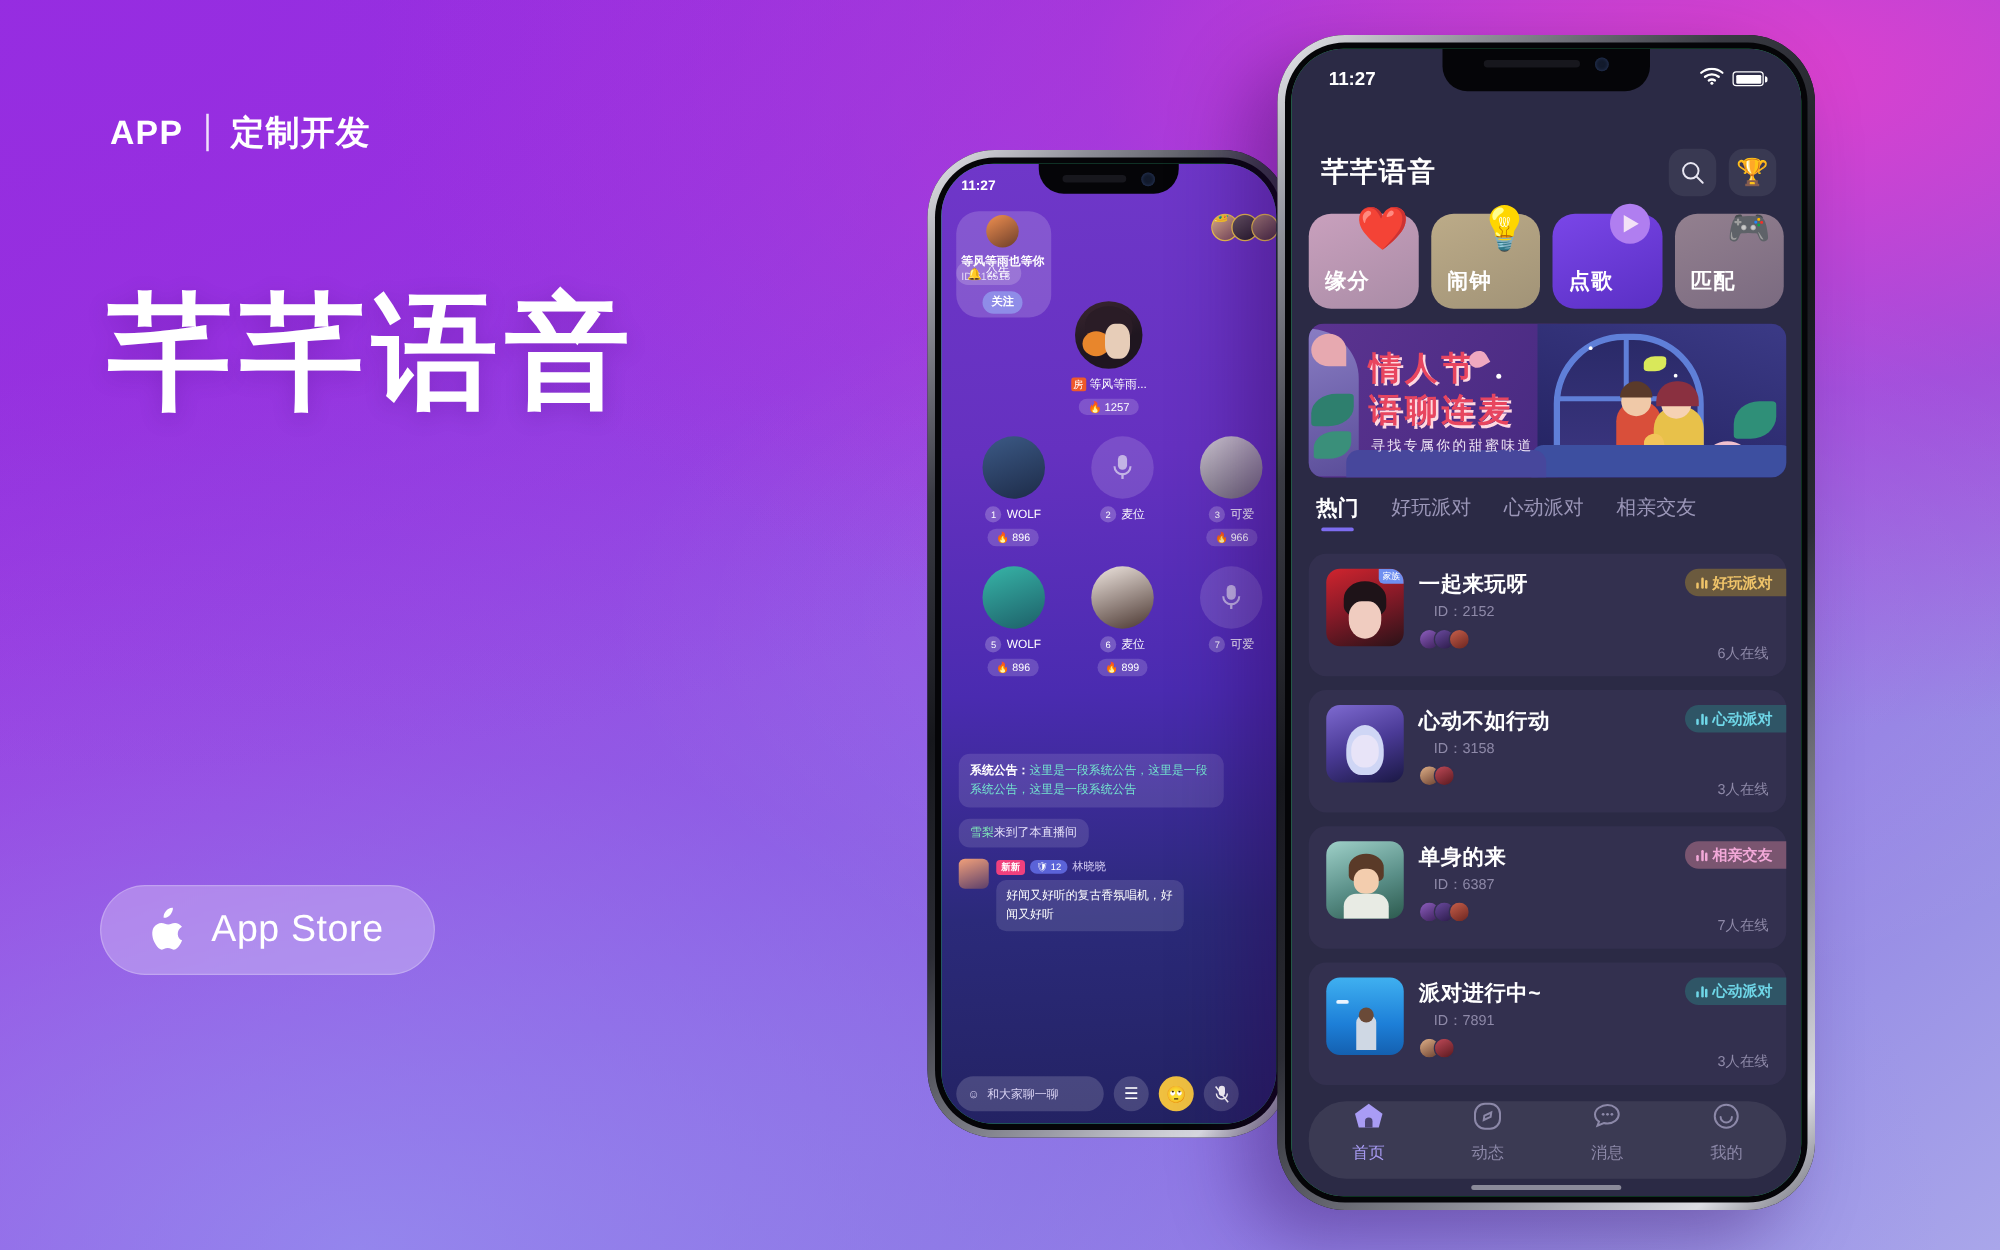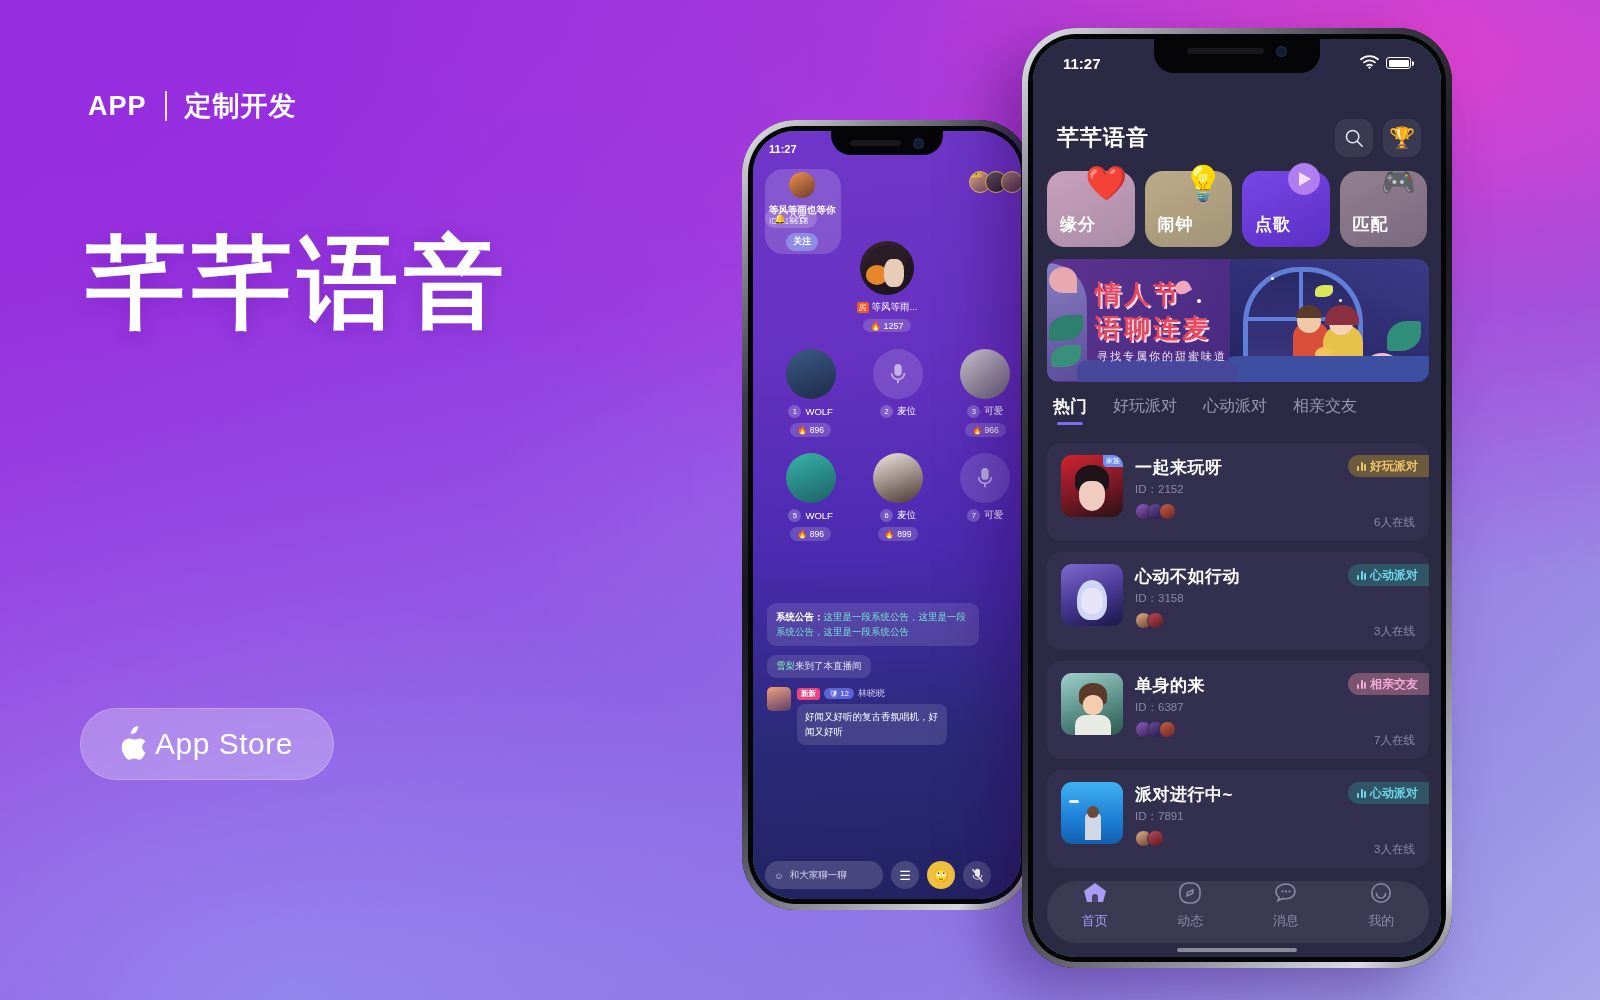--- a/index.html
+++ b/index.html
@@ -28,21 +28,21 @@
   #eyebrow .bar { width:2px; height:30px; background:rgba(255,255,255,.85); display:block; }
   #bigtitle { position:absolute; left:86px; top:232px; color:#fff; font-size:100px; font-weight:900;
     letter-spacing:6px; line-height:1; text-shadow:0 4px 18px rgba(60,0,110,.22); }
   #features { position:absolute; left:92px; top:400px; display:flex; flex-direction:column; gap:40px; }
   .feat { display:flex; align-items:center; gap:34px; }
   .feat .tick { width:44px; height:44px; flex:0 0 44px; position:relative; }
   .feat .tick svg { display:block; }
   .feat .ftxt { color:#fff; font-size:44px; font-weight:700; letter-spacing:5px;
      text-shadow:0 2px 10px rgba(60,0,110,.18); }
   #stores { position:absolute; left:80px; top:708px; display:flex; gap:26px; }
-  .store { height:72px; border-radius:36px; display:flex; align-items:center; gap:4px;
+  .store { height:72px; border-radius:36px; display:flex; align-items:center; gap:18px;
     padding:0 40px 0 34px; background:rgba(255,255,255,.26);
     border:1px solid rgba(255,255,255,.22); backdrop-filter:blur(2px); }
   .store .slabel { color:#fff; font-size:30px; font-weight:500; letter-spacing:.5px; }
   .store .sico { width:36px; height:40px; display:flex; align-items:center; justify-content:center; }
 
   
   .phone { position:absolute; border-radius:54px; background:#0d0d10; }
   .phone .frame { position:absolute; inset:0; border-radius:54px;
      background:linear-gradient(135deg,#e9eaee 0%,#8e8f98 12%,#3a3b44 26%,#16171c 44%,#2b2c34 60%,#9b9ca6 82%,#dcdde3 93%,#6d6e78 100%);
      padding:6px; }
@@ -144,21 +144,21 @@
   .ftab { color:#9b96b8; font-size:16px; padding-bottom:7px; position:relative; }
   .ftab.on { color:#fff; font-weight:800; font-size:17px; }
   .ftab.on:after { content:""; position:absolute; left:4px; bottom:0; width:26px; height:3px;
      border-radius:2px; background:#7d6cf0; }
   .fr-list { position:absolute; top:404px; left:14px; width:382px; display:flex; flex-direction:column; gap:11px; }
   .room { height:98px; background:#33304f; border-radius:14px; position:relative; padding:12px 0 0 14px; display:flex; gap:12px; }
   .room .cover { width:62px; height:62px; border-radius:11px; overflow:hidden; flex:0 0 62px; position:relative; }
   .room .fam { position:absolute; right:0; top:0; background:#6f8ff0; color:#fff; font-size:7px; padding:1px 3px; border-radius:0 0 0 4px;}
   .room .rinfo { display:flex; flex-direction:column; gap:3px; padding-top:1px; }
   .room .rname { color:#fff; font-size:17px; font-weight:700; letter-spacing:.5px; }
-  .room .rid { color:#8e89a8; font-size:11.5px; }
+  .room .rid { color:#8e89a8; font-size:11.5px;margin-left:12px; }
   .room .members { display:flex; margin-top:3px; }
   .room .members span { width:17px; height:17px; border-radius:50%; margin-left:-5px; border:1.2px solid #33304f;
      display:block; }
   .room .members span:first-child { margin-left:0; }
   .rbadge { position:absolute; right:0; top:12px; height:22px; border-radius:11px 0 0 11px; display:flex;
      align-items:center; gap:4px; padding:0 11px 0 9px; font-size:12px; font-weight:600; }
   .rbadge .bars { display:flex; align-items:flex-end; gap:1.5px; height:10px; }
   .rbadge .bars i { width:2px; display:block; border-radius:1px; }
   .ronline { position:absolute; right:14px; bottom:11px; color:#8e89a8; font-size:11.5px; }
   .fr-nav { position:absolute; bottom:14px; left:14px; width:382px; height:62px; border-radius:30px;

